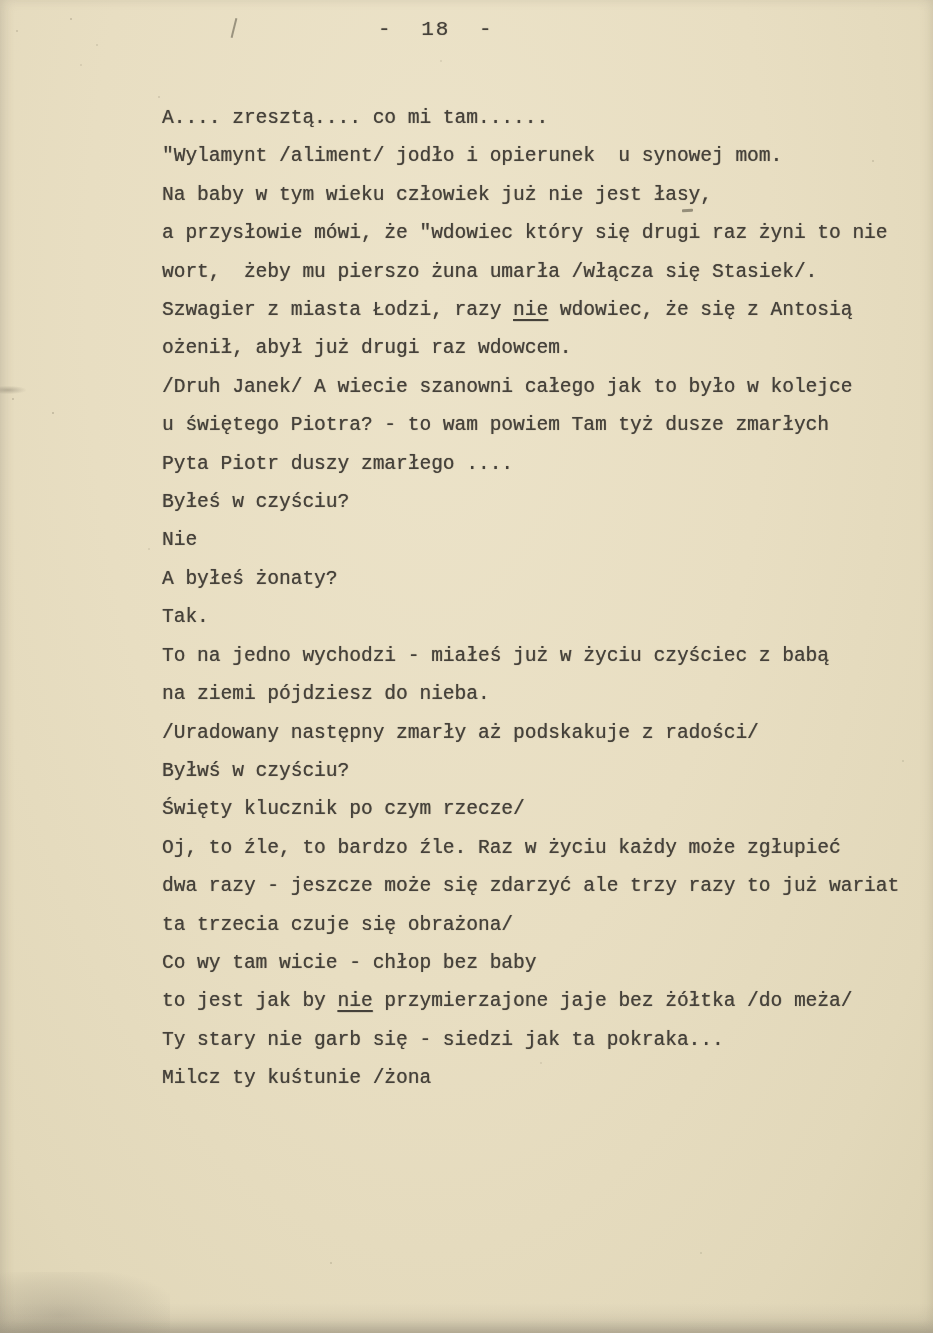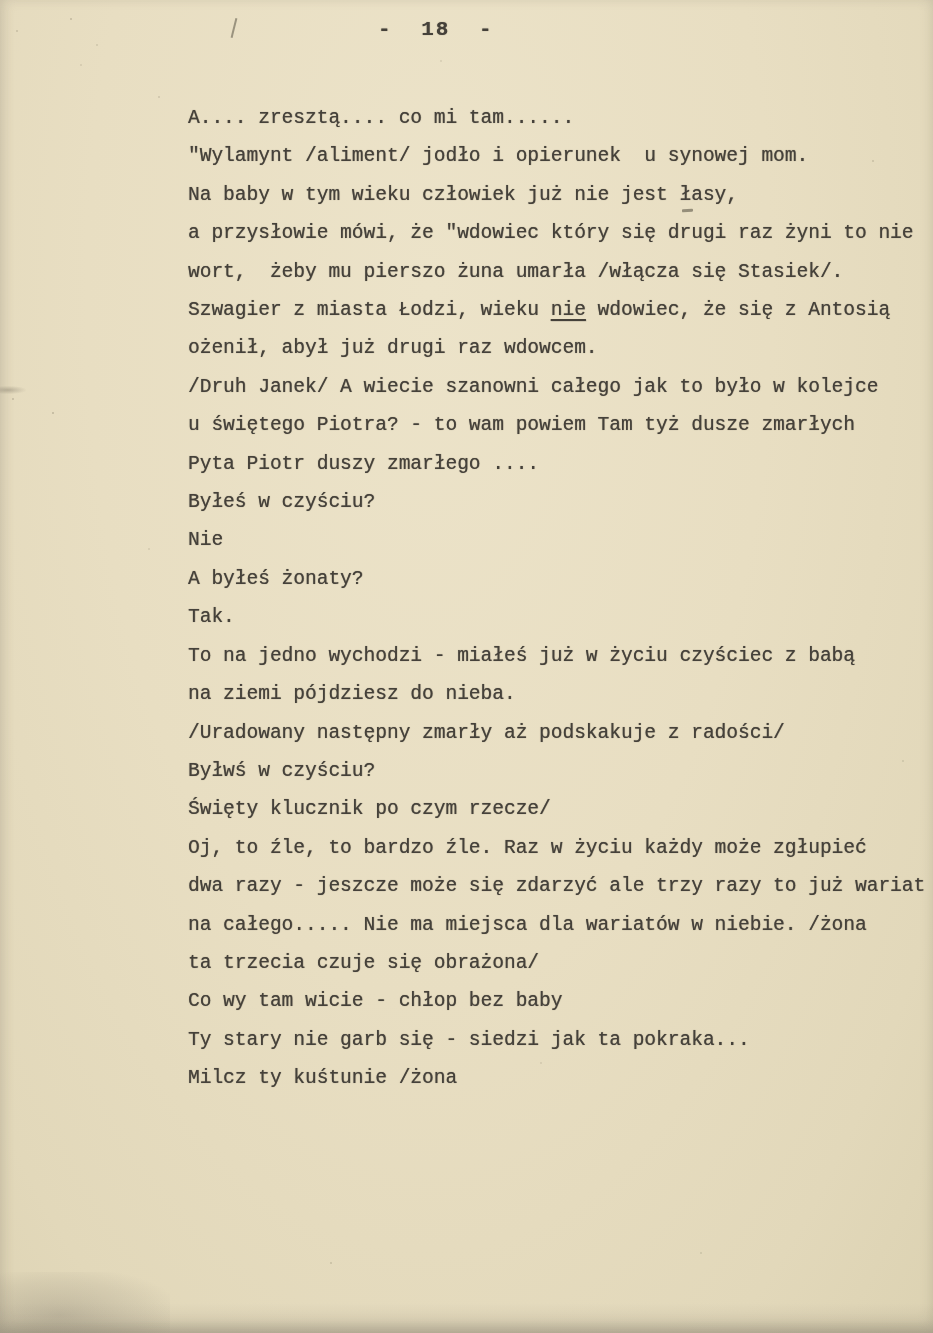--- a/index.html
+++ b/index.html
@@ -39,38 +39,37 @@
       330px 1262px 0 0 rgba(96,88,70,0.22),
       700px 1252px 0 0 rgba(96,88,70,0.18),
       540px 1062px 0 0 rgba(96,88,70,0.15),
       440px 60px 0 0 rgba(96,88,70,0.15);
   }
   .header {
     position: absolute;
     left: 378px;
     top: 18px;
     font-size: 21px;
-    font-weight: bold;
+    font-weight: normal;
     letter-spacing: 2px;
     word-spacing: 14px;
     white-space: pre;
     text-shadow: 0 0 1px rgba(60,55,45,0.6);
   }
   .text-block {
     position: absolute;
     left: 162px;
     top: 99px;
     width: 771px;
     font-size: 19.5px;
     line-height: 38.4px;
   }
   .line {
     white-space: pre;
     text-shadow: 0 0 1px rgba(69,64,55,0.55), 0.4px 0.4px 0 rgba(69,64,55,0.35);
-    margin-left: 26px;
   }
   .line .u {
     text-decoration: underline;
     text-decoration-thickness: 1.5px;
     text-underline-offset: 4px;
   }
   
   .mark-slash {
     position: absolute;
     left: 233px; top: 18px;
@@ -112,37 +111,37 @@
   <div class="mark-slash"></div>
   <div class="header">- 18 -</div>
   <div class="mark-dash"></div>
   <div class="left-smudge"></div>
   <div class="text-block" id="text-block">
       <div class="line"><span>A.... zresztą.... co mi tam......</span></div>
       <div class="line"><span>"Wylamynt /aliment/ jodło i opierunek  u synowej mom.</span></div>
       <div class="line"><span>Na baby w tym wieku człowiek już nie jest łasy,</span></div>
       <div class="line"><span>a przysłowie mówi, że "wdowiec który się drugi raz żyni to nie</span></div>
       <div class="line"><span>wort,  żeby mu pierszo żuna umarła /włącza się Stasiek/.</span></div>
-      <div class="line"><span>Szwagier z miasta Łodzi, wieku </span><span class="u">nie</span><span> wdowiec, że się z Antosią</span></div>
+      <div class="line"><span>Szwagier z miasta Łodzi, razy </span><span class="u">nie</span><span> wdowiec, że się z Antosią</span></div>
       <div class="line"><span>ożenił, abył już drugi raz wdowcem.</span></div>
       <div class="line"><span>/Druh Janek/ A wiecie szanowni całego jak to było w kolejce</span></div>
       <div class="line"><span>u świętego Piotra? - to wam powiem Tam tyż dusze zmarłych</span></div>
       <div class="line"><span>Pyta Piotr duszy zmarłego ....</span></div>
       <div class="line"><span>Byłeś w czyściu?</span></div>
       <div class="line"><span>Nie</span></div>
       <div class="line"><span>A byłeś żonaty?</span></div>
       <div class="line"><span>Tak.</span></div>
       <div class="line"><span>To na jedno wychodzi - miałeś już w życiu czyściec z babą</span></div>
       <div class="line"><span>na ziemi pójdziesz do nieba.</span></div>
       <div class="line"><span>/Uradowany następny zmarły aż podskakuje z radości/</span></div>
       <div class="line"><span>Byłwś w czyściu?</span></div>
       <div class="line"><span>Święty klucznik po czym rzecze/</span></div>
       <div class="line"><span>Oj, to źle, to bardzo źle. Raz w życiu każdy może zgłupieć</span></div>
       <div class="line"><span>dwa razy - jeszcze może się zdarzyć ale trzy razy to już wariat</span></div>
-      <div class="line"><span>na całego..... Nie ma miejsca dla wariatów w niebie. /żona</span></div>
       <div class="line"><span>ta trzecia czuje się obrażona/</span></div>
       <div class="line"><span>Co wy tam wicie - chłop bez baby</span></div>
+      <div class="line"><span>to jest jak by </span><span class="u">nie</span><span> przymierzajone jaje bez żółtka /do meża/</span></div>
       <div class="line"><span>Ty stary nie garb się - siedzi jak ta pokraka...</span></div>
       <div class="line"><span>Milcz ty kuśtunie /żona</span></div>
     </div>
   <div class="corner-smudge"></div>
   <div class="vignette"></div>
 </div>
 
 </body></html>

